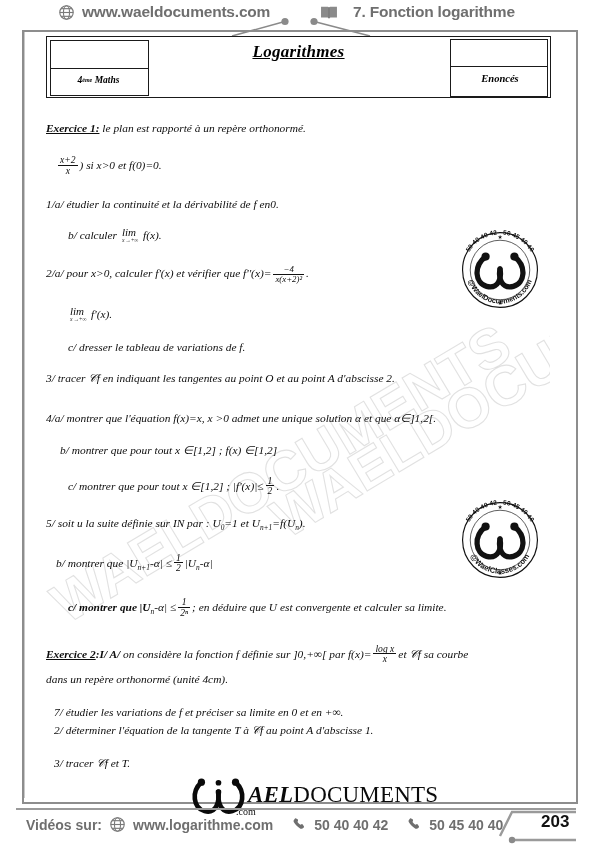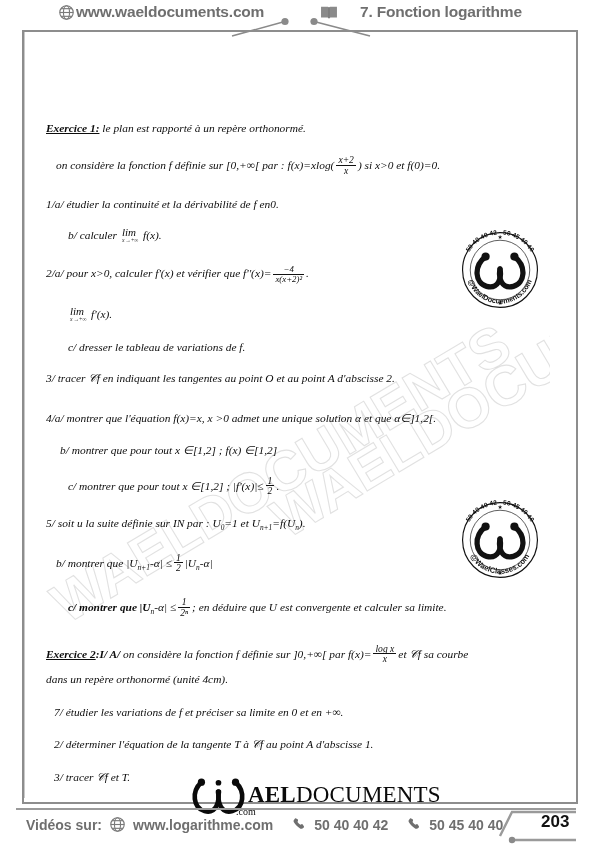--- a/index.html
+++ b/index.html
@@ -11,25 +11,25 @@
   }
   .page{position:absolute;inset:0;}
 
   
   .topbar{
     position:absolute;left:0;top:0;width:600px;height:30px;
     display:flex;align-items:center;
   }
   .topbar-left{
     position:absolute;left:58px;top:3px;
-    display:flex;align-items:center;gap:1px;
+    display:flex;align-items:center;gap:7px;
   }
   .topbar-right{
     position:absolute;left:320px;top:3px;
-    display:flex;align-items:center;gap:22px;
+    display:flex;align-items:center;gap:15px;
   }
   .top-text{
     font-family:"Liberation Sans",sans-serif;
     font-weight:bold;font-size:15.5px;color:#6f6f6f;
     letter-spacing:-.2px;white-space:nowrap;
   }
   .globe{width:17px;height:17px;display:block;}
   .book{width:18px;height:15px;display:block;}
 
   
@@ -143,21 +143,21 @@
   .brand{
     position:absolute;left:188px;top:778px;
     display:flex;align-items:flex-start;
   }
   .brand-mark{width:62px;height:40px;display:block;margin-top:-2px;}
   .brand-text{
     font-family:"Liberation Serif",serif;
     font-size:23px;color:#0a0a0a;letter-spacing:.2px;line-height:1;
     margin-left:-2px;margin-top:5px;
   }
-  .brand-text .ael{font-weight:bold;}
+  .brand-text .ael{font-weight:bold;font-style:italic;}
   .brand-dotcom{
     position:absolute;left:236px;top:806px;
     font-family:"Liberation Serif",serif;font-size:10px;color:#0a0a0a;
   }
 
   
   .footline{
     position:absolute;left:16px;top:808px;width:560px;height:0;
     border-top:2px solid #9a9a9a;
   }
@@ -209,20 +209,34 @@
   <svg class="connectors" viewBox="0 0 600 22">
     <path d="M232 20 L283 6" stroke="#8a8a8a" stroke-width="1.6" fill="none"></path>
     <circle cx="285" cy="5.5" r="3.6" fill="#8a8a8a"></circle>
     <path d="M370 20 L316 6" stroke="#8a8a8a" stroke-width="1.6" fill="none"></path>
     <circle cx="314" cy="5.5" r="3.6" fill="#8a8a8a"></circle>
   </svg>
 
   <div class="frame"></div>
   <div class="frame-inner-line"></div>
 
+  <div class="titletable">
+    <div class="tt-outer"></div>
+    <div class="tt-left">
+      <div class="tt-left-split"></div>
+    </div>
+    <div class="tt-right">
+      <div class="tt-right-split"></div>
+    </div>
+    <div class="tt-title">Logarithmes</div>
+    <div class="tt-level">
+      <span>4</span><sup>ème</sup>&nbsp;<span>Maths</span>
+    </div>
+    <div class="tt-kind">Enoncés</div>
+  </div>
 
   <div class="wm-diag">
     <span class="wm1">WAELDOCUMENTS</span>
     <span class="wm2">WAELDOCUMENTS</span>
   </div>
 
   <div class="stamp" style="left:452px;top:222px;">
     <svg viewBox="0 0 200 200">
       <defs>
         <path id="arcTop1" d="M26,100 a74,74 0 0 1 148,0" fill="none"></path>
@@ -273,21 +287,21 @@
   </div>
 
   <div class="body-text">
 
     <div class="ln" style="margin-top:10px;">
       <span class="ex-head">Exercice 1:</span>
       <span>le plan est rapporté à un repère orthonormé.</span>
     </div>
 
     <div class="ln" style="margin-top:21px;padding-left:10px;">
-      <span>on considère la fonction f définie sur [0,+∞[ par : f(x)=xlog(</span><span class="frac"><span class="num">x+2</span><span class="den">x</span></span><span>) si x&gt;0  et f(0)=0.</span>
+      <span class="frac"><span class="num">x+2</span><span class="den">x</span></span><span>) si x&gt;0  et f(0)=0.</span>
     </div>
 
     <div class="ln" style="margin-top:22px;">1/a/ étudier la continuité et la dérivabilité de f en0.</div>
 
     <div class="ln" style="margin-top:17px;padding-left:22px;">
       <span>b/ calculer</span>
       <span class="lim"><span class="op">lim</span><span class="sub">x →+∞</span></span>
       <span>f(x).</span>
     </div>
 
@@ -327,21 +341,21 @@
 
     <div class="ln" style="margin-top:26px;">
       <span class="ex-head">Exercice 2</span><span class="b">:I/ A/</span>
       <span>on considère la fonction f définie sur ]0,+∞[ par f(x)=</span><span class="frac"><span class="num">log x</span><span class="den">x</span></span><span>et 𝒞f sa courbe</span>
     </div>
 
     <div class="ln" style="margin-top:9px;">dans un repère orthonormé (unité 4cm).</div>
 
     <div class="ln" style="margin-top:21px;padding-left:8px;">7/ étudier les variations de f et préciser sa limite en 0 et en +∞.</div>
 
-    <div class="ln" style="margin-top:20px;padding-left:8px;">2/ déterminer l'équation de la tangente T à 𝒞f au point A d'abscisse 1.</div>
+    <div class="ln" style="margin-top:6px;padding-left:8px;">2/ déterminer l'équation de la tangente T à 𝒞f au point A d'abscisse 1.</div>
 
     <div class="ln" style="margin-top:20px;padding-left:8px;">3/ tracer 𝒞f et T.</div>
   </div>
 
   <div class="brand">
     <span class="brand-mark">
       <svg viewBox="0 0 120 80">
         <g stroke="#0a0a0a" stroke-width="9" fill="none" stroke-linecap="round">
           <path d="M26 12 C6 30, 10 62, 32 68 C54 74, 62 50, 58 30"></path>
           <path d="M92 12 C112 30, 108 62, 86 68 C64 74, 56 50, 60 30"></path>

